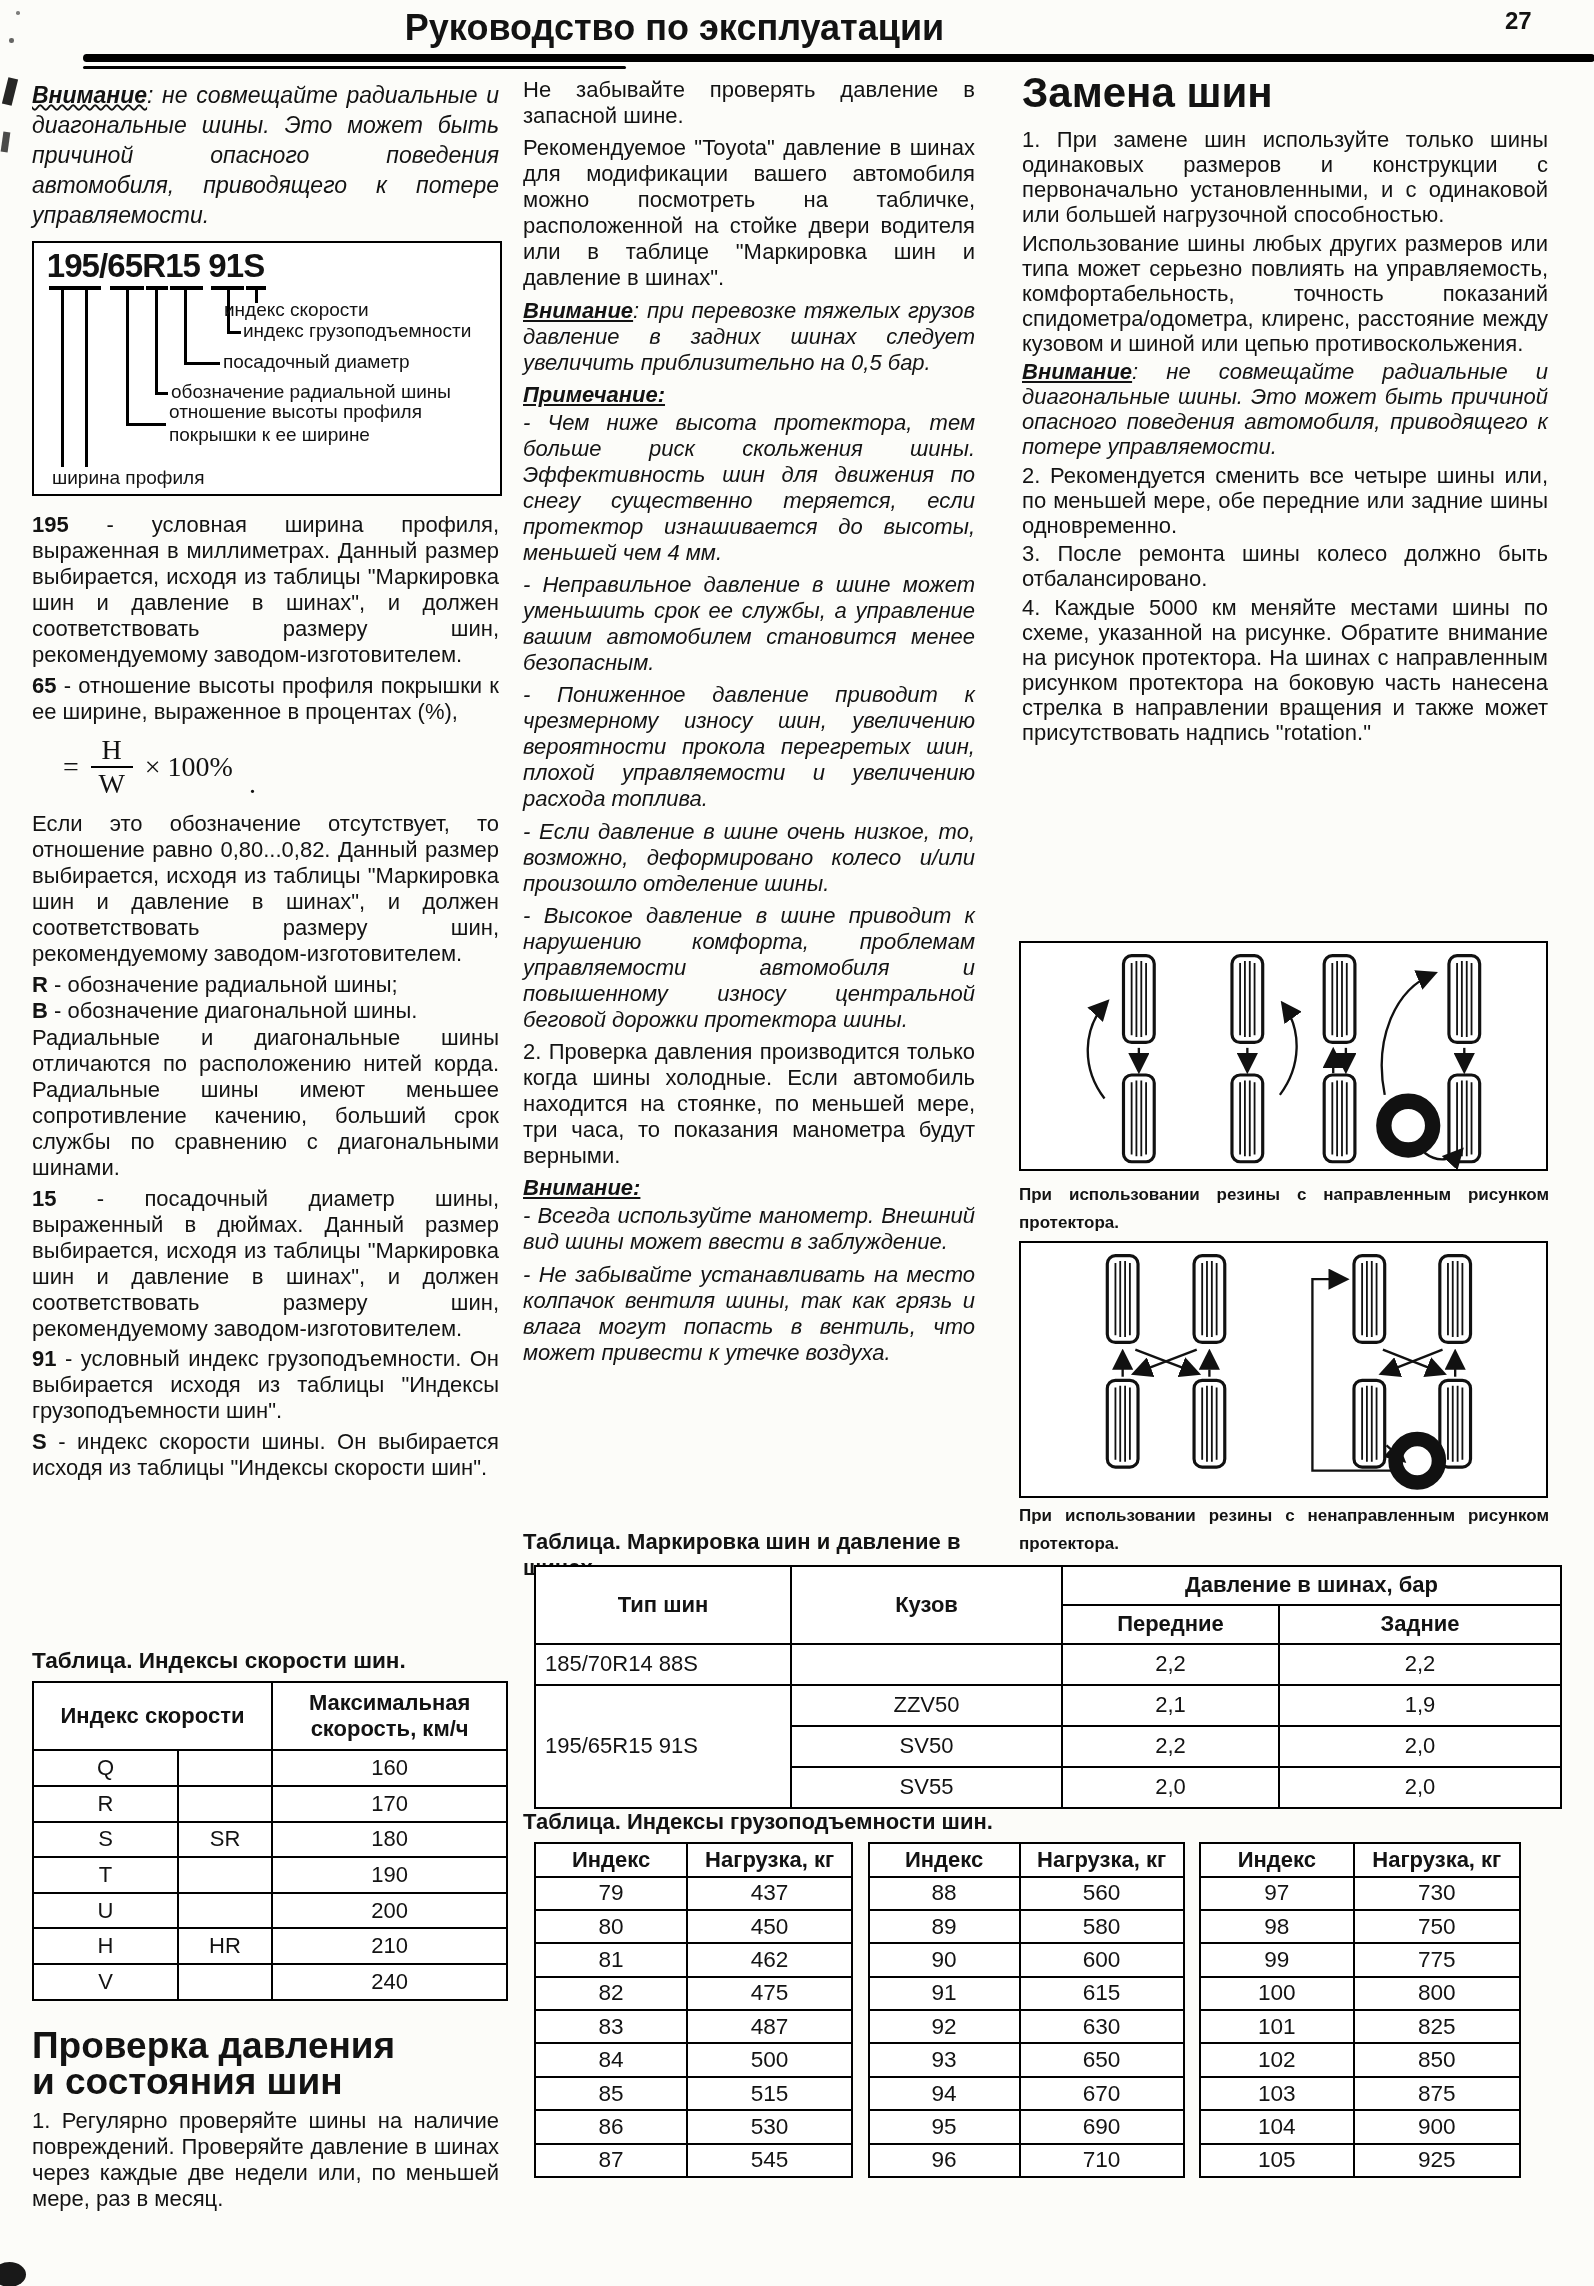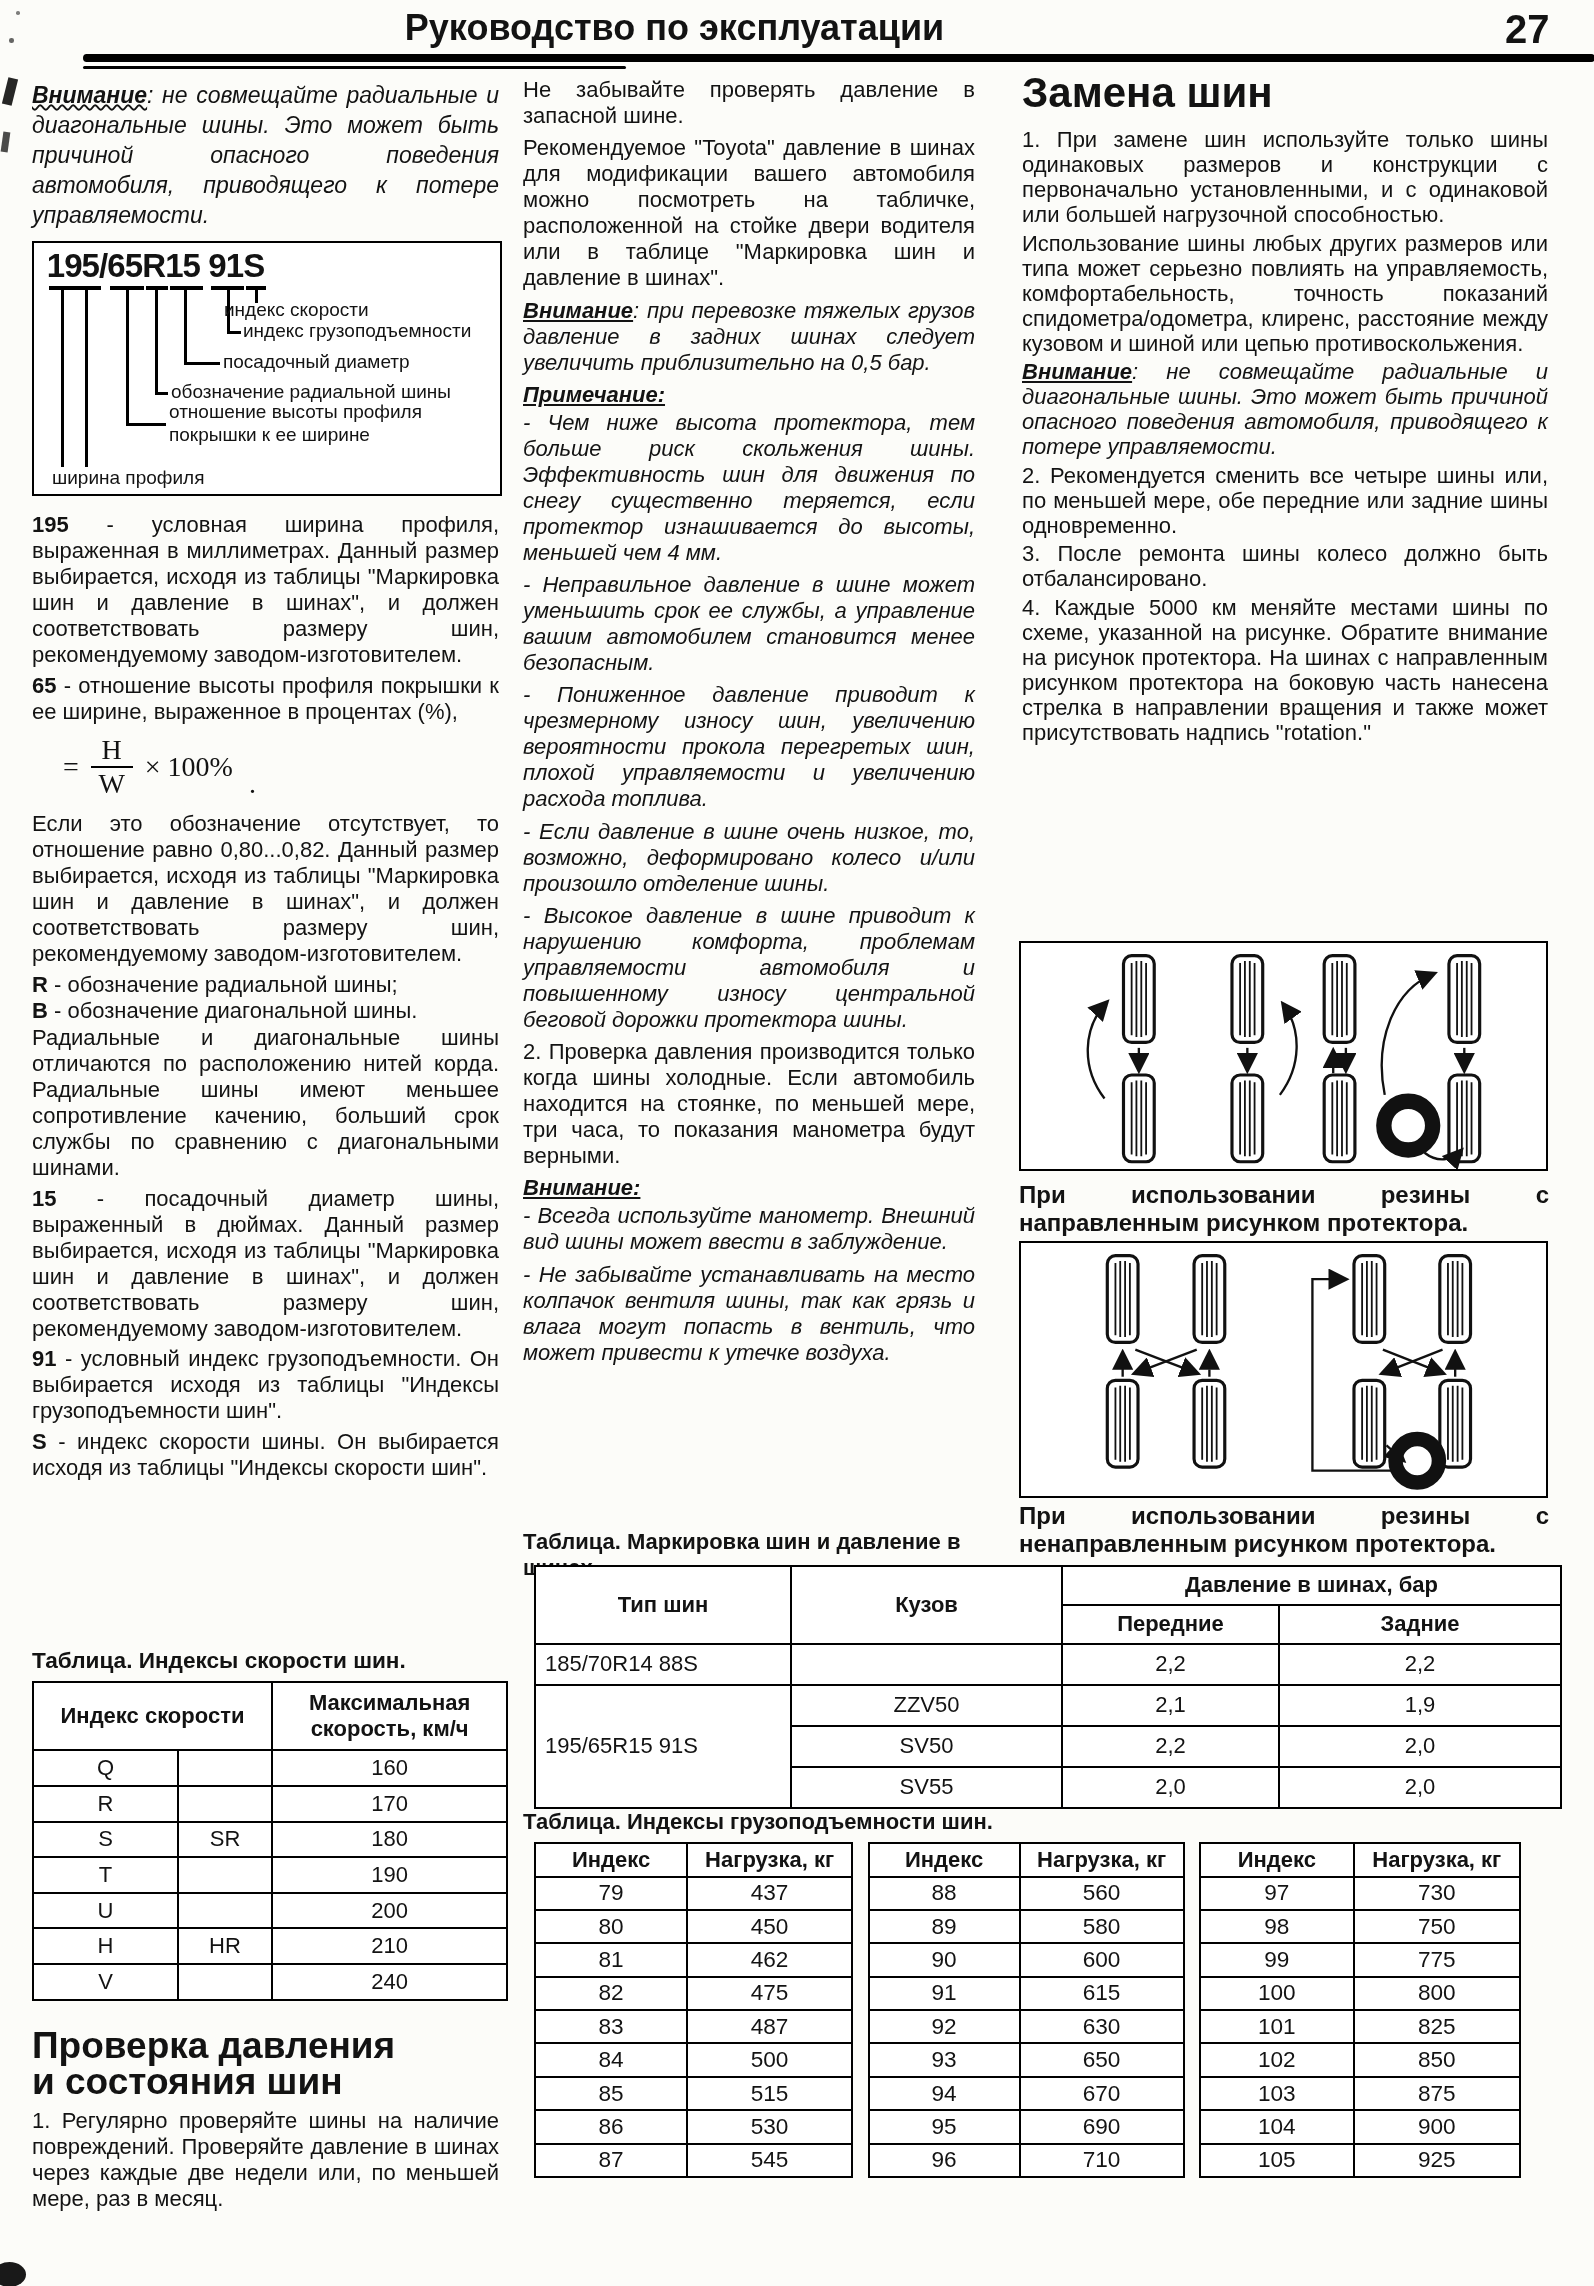--- a/index.html
+++ b/index.html
@@ -7,21 +7,21 @@
         font-family:"Liberation Sans",sans-serif;color:#131313;hyphens:auto;-webkit-hyphens:auto;}
   .abs{position:absolute;}
   p{margin:0 0 4.5px 0;text-align:justify;}
   b{font-weight:bold;}
   .ital{font-style:italic;}
   .wlabel{font-weight:bold;font-style:italic;text-decoration:underline;}
   .wavy{text-decoration-style:wavy;text-decoration-thickness:1.8px;}
 
   
   .h-title{left:118px;top:7.2px;width:1113px;text-align:center;font-size:36px;font-weight:bold;}
-  .h-page{left:1505px;top:7.2px;font-size:40px;font-weight:bold;}
+  .h-page{left:1505px;top:7.2px;font-size:24px;font-weight:bold;}
   .h-rule{left:83px;top:54px;width:1512px;height:8.1px;background:#000;border-radius:4.5px/60%;}
   .h-rule2{left:83px;top:66px;width:543px;height:2.7px;background:#000;border-radius:1.8px;}
 
   
   .art{background:#000;}
 
   
   .lwarn{left:32px;top:80px;width:467px;font-size:23px;line-height:30px;font-style:italic;text-align:justify;}
   .mark-box{left:32px;top:241px;width:470px;height:255px;border:2.7px solid #000;box-sizing:border-box;background:#fff;}
   .mark-code{position:absolute;left:12.7px;top:3.6px;font-size:33px;font-weight:bold;letter-spacing:-0.9px;}
@@ -50,21 +50,21 @@
 
   
   .mcol{left:523px;top:77px;width:452px;font-size:22px;line-height:26px;}
   .mcol p{margin-bottom:6.3px;}
 
   
   .rcol{left:1022px;top:69px;width:526px;font-size:22px;line-height:25px;}
   .rcol p{margin-bottom:3.6px;}
   .rhead{font-size:42px;line-height:47px;font-weight:bold;margin:0 0 11px 0;text-align:left;}
   .diagram{left:1019px;border:2.7px solid #000;background:#fff;box-sizing:content-box;}
-  .caption{left:1019px;width:530px;font-size:24px;line-height:28px;font-weight:bold;text-align:justify;}
+  .caption{left:1019px;width:530px;font-size:17px;line-height:28px;font-weight:bold;text-align:justify;}
 
   
   .tbl-title{font-size:22px;font-weight:bold;}
   .mark-table{left:534px;top:1565px;}
   .mark-table th{padding:5.4px 3.6px;}
   .mark-table td{height:30px;}
   .cell-type{text-align:left;padding-left:9px;}
   .load-wrap{left:534px;top:1842px;width:1004px;display:flex;gap:14.5px;}
   .load-table td{height:23.5px;font-size:22.6px;padding:2.7px;}
   .load-table th{padding:3.6px 1.8px;line-height:24.4px;}

